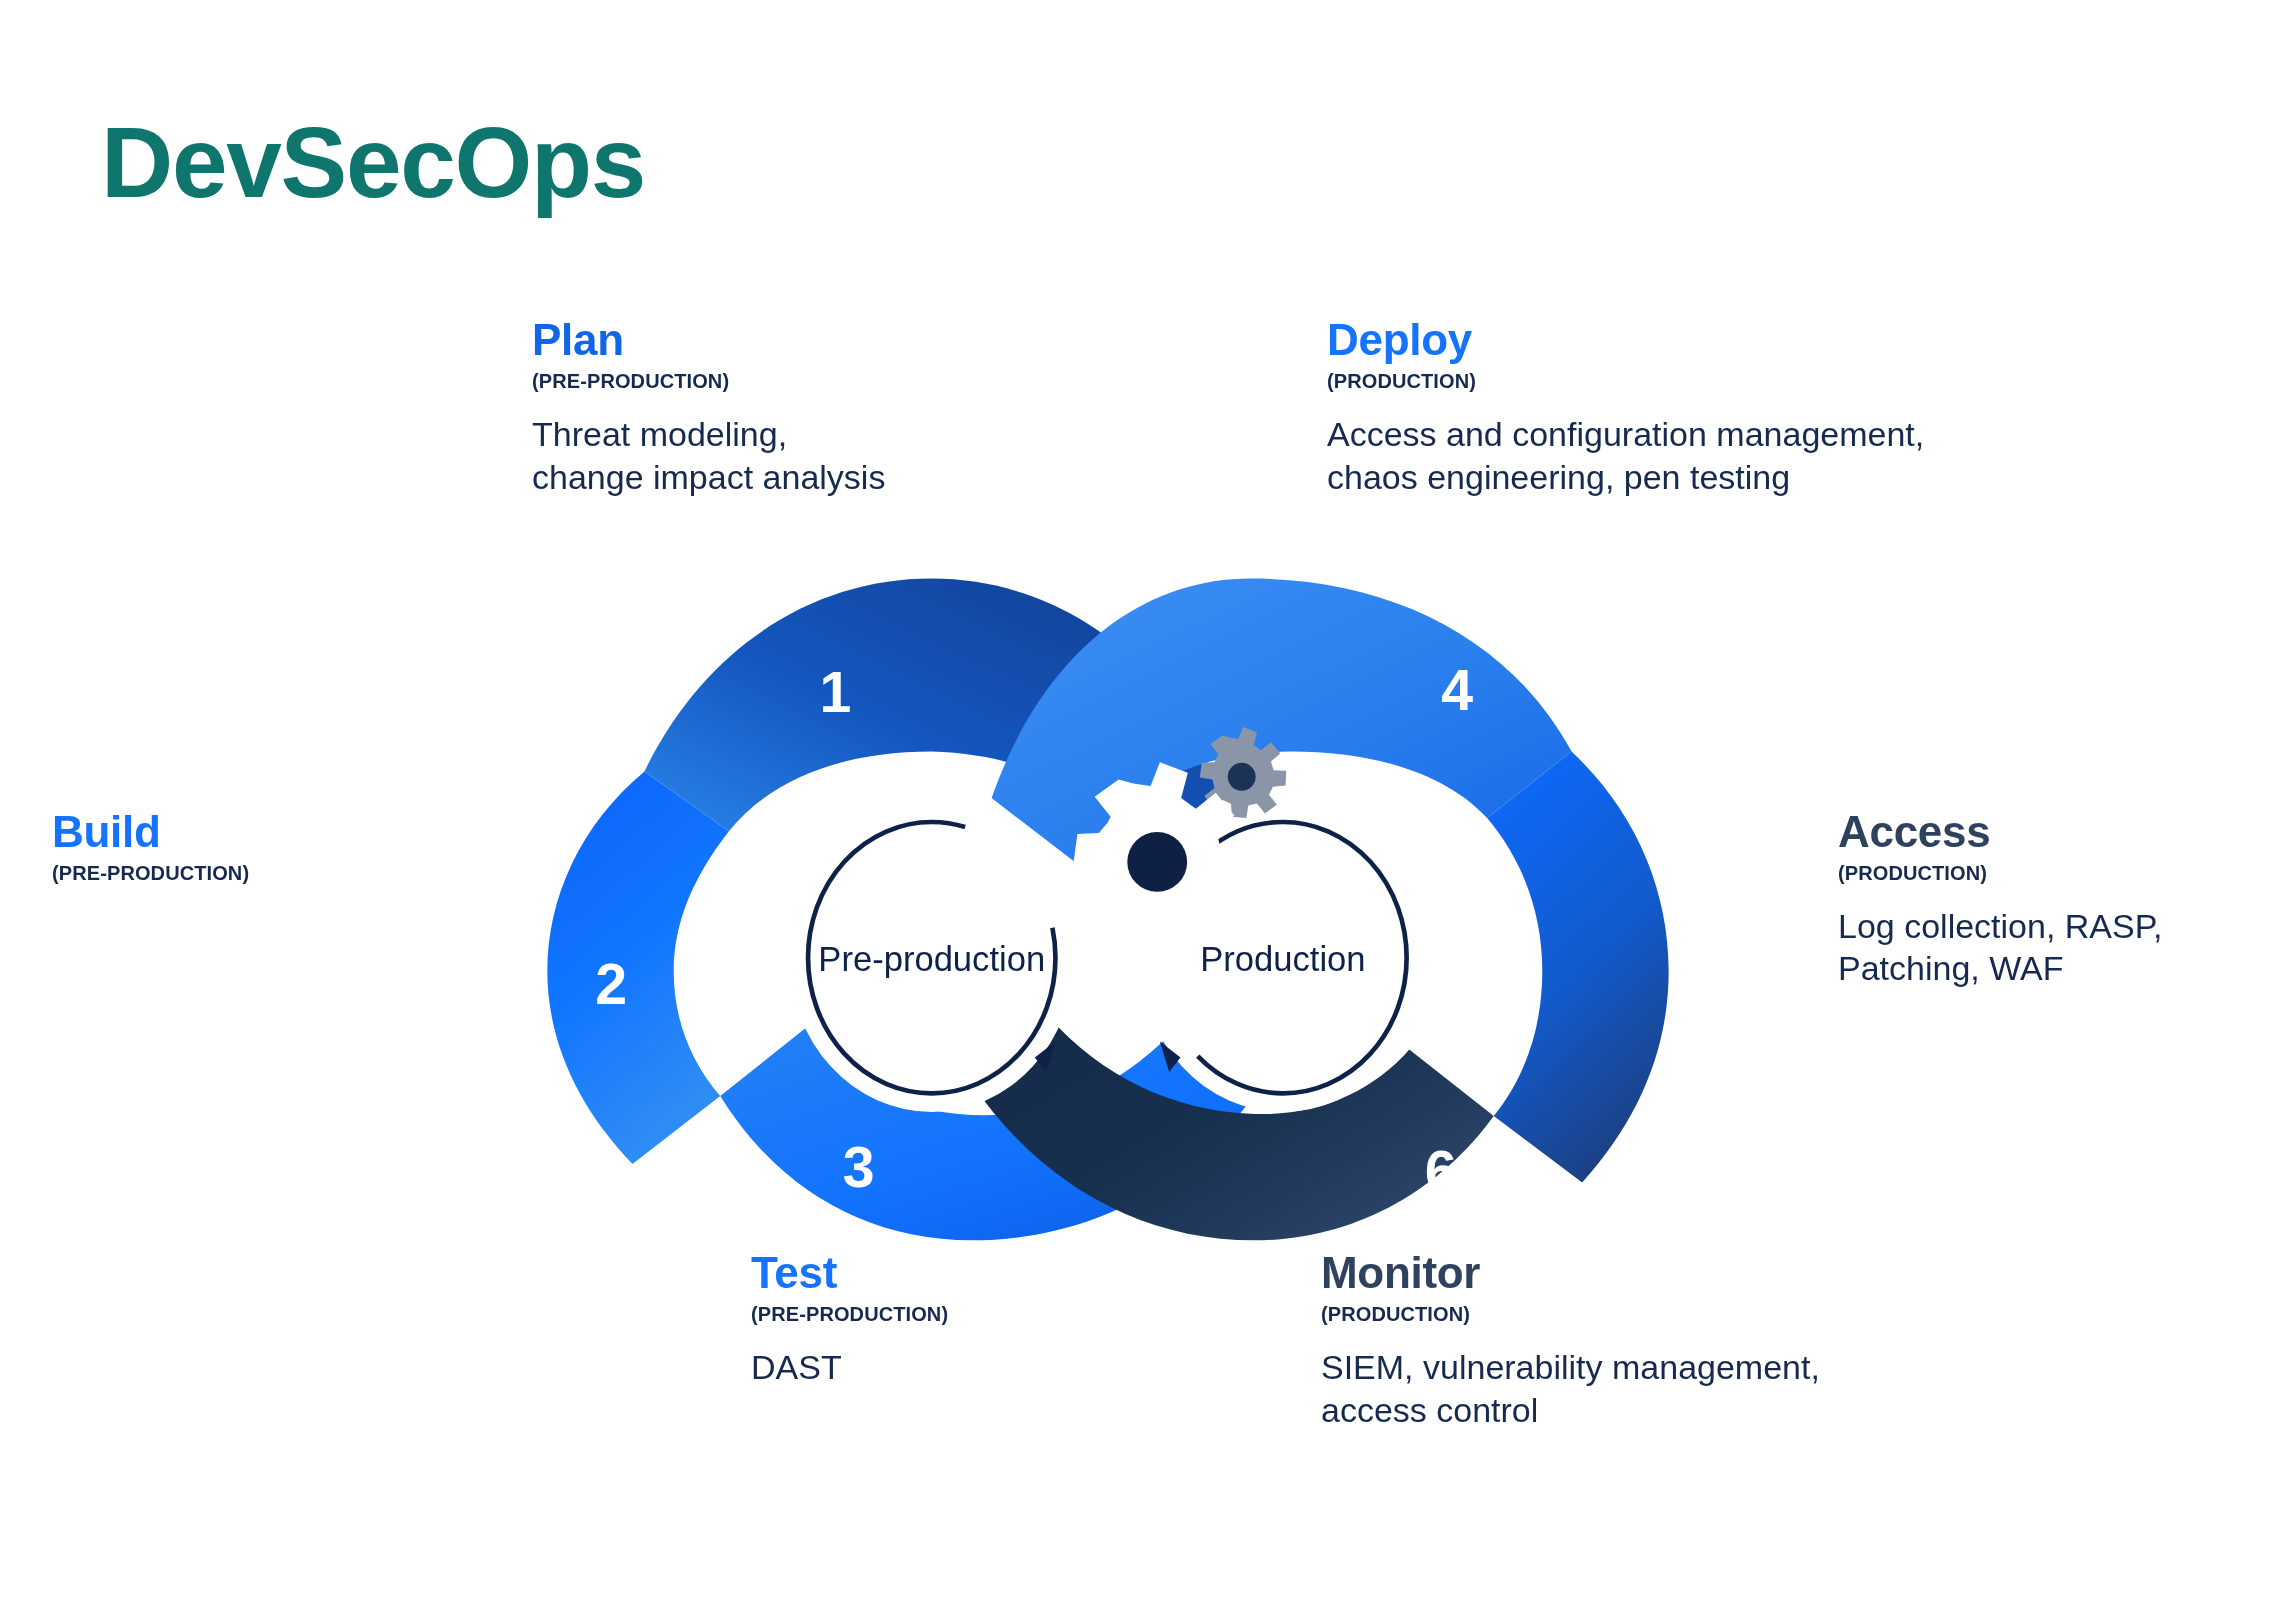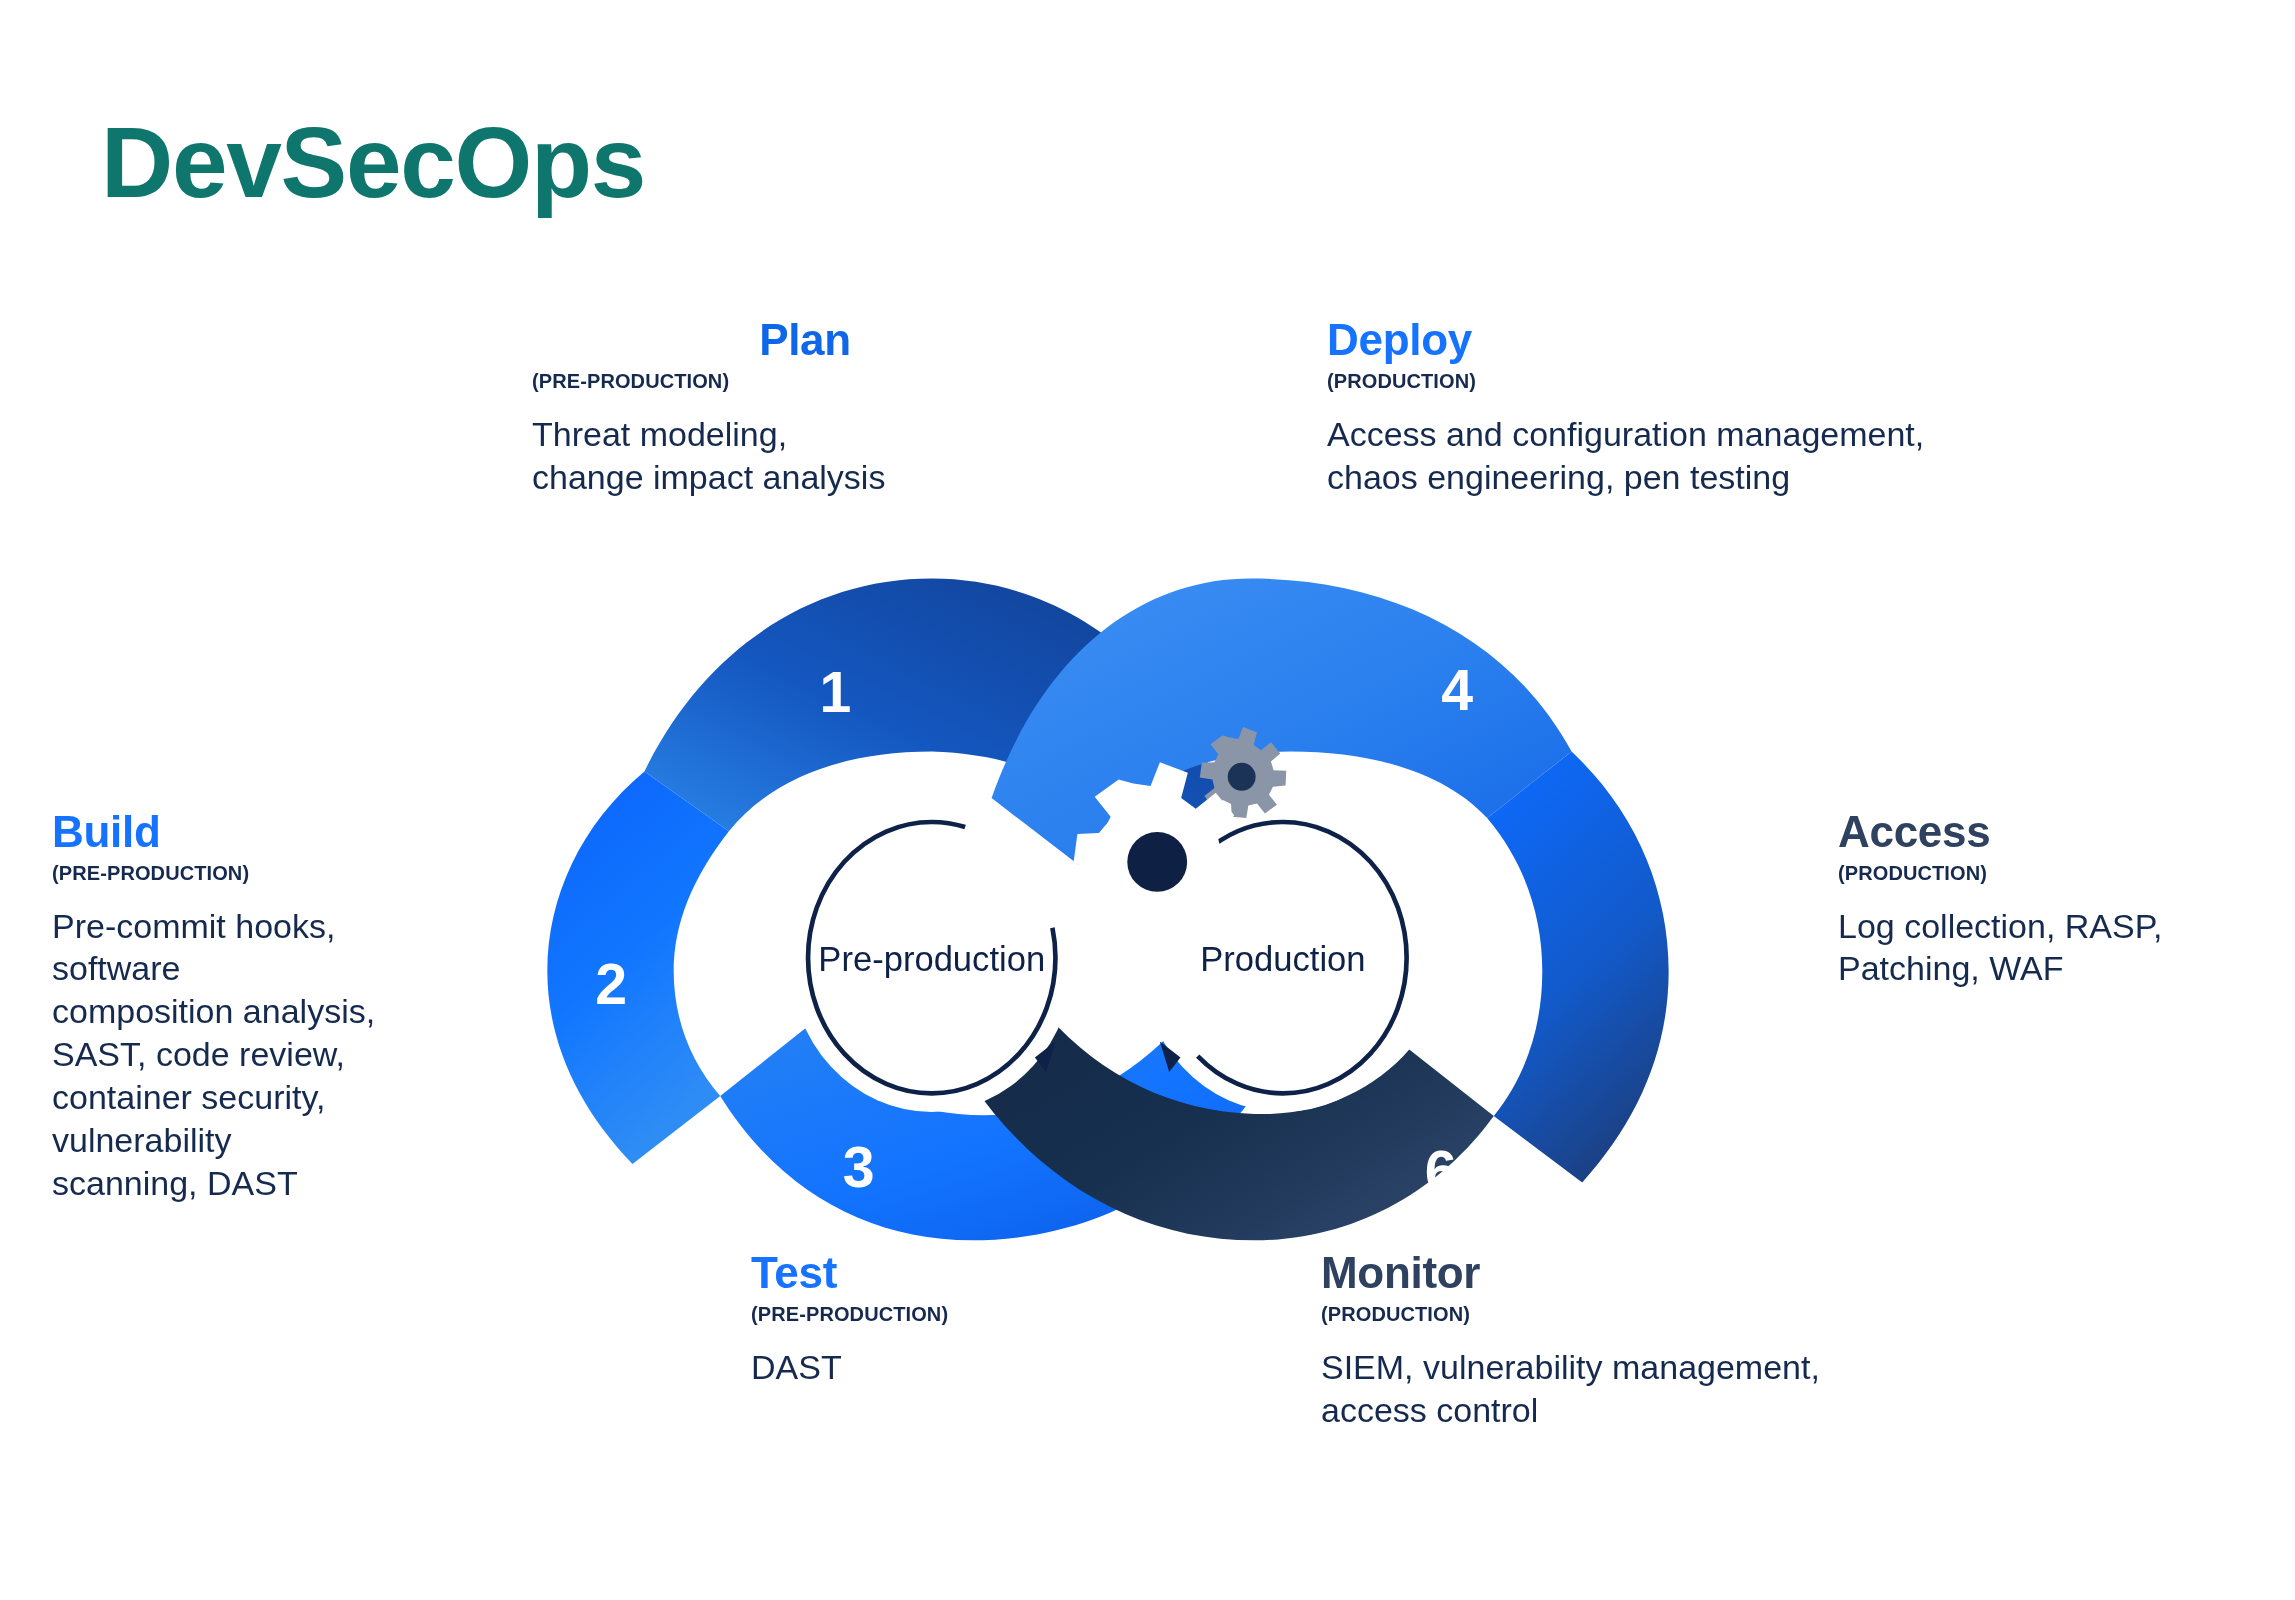--- a/index.html
+++ b/index.html
@@ -50,21 +50,21 @@
     white-space: nowrap;
   }
   .stage-desc {
     font-size: 34px;
     font-weight: 400;
     line-height: 1.28;
     color: #152A4E;
     margin: 0;
     white-space: pre-line;
   }
-  .heading-bright  { color: #1066E8; text-align: center; }
+  .heading-bright  { color: #1066E8; }
   .heading-vivid   { color: #1673FF; }
   .heading-slate   { color: #2E4260; }
 
   
   #stage-plan    { left: 532px;  top: 318px;  width: 546px; }
   #stage-deploy  { left: 1327px; top: 318px;  width: 892px; }
   #stage-build   { left: 52px;   top: 810px; width: 466px; }
   #stage-operate { left: 1838px; top: 810px; width: 439px; }
   #stage-test    { left: 751px; top: 1251px; width: 413px; }
   #stage-monitor { left: 1321px; top: 1251px; width: 705px; }
@@ -114,27 +114,20 @@
 <div class="stage-block" id="stage-deploy">
   <div class="stage-heading heading-vivid">Deploy</div>
   <div class="stage-env">(PRODUCTION)</div>
   <div class="stage-desc">Access and configuration management,
 chaos engineering, pen testing</div>
 </div>
 
 <div class="stage-block" id="stage-build">
   <div class="stage-heading heading-vivid">Build</div>
   <div class="stage-env">(PRE-PRODUCTION)</div>
-  <div class="stage-desc">Pre-commit hooks,
-software
-composition analysis,
-SAST, code review,
-container security,
-vulnerability
-scanning, DAST</div>
 </div>
 
 <div class="stage-block" id="stage-operate">
   <div class="stage-heading heading-slate">Access</div>
   <div class="stage-env">(PRODUCTION)</div>
   <div class="stage-desc">Log collection, RASP,
 Patching, WAF</div>
 </div>
 
 <div class="stage-block" id="stage-test">

